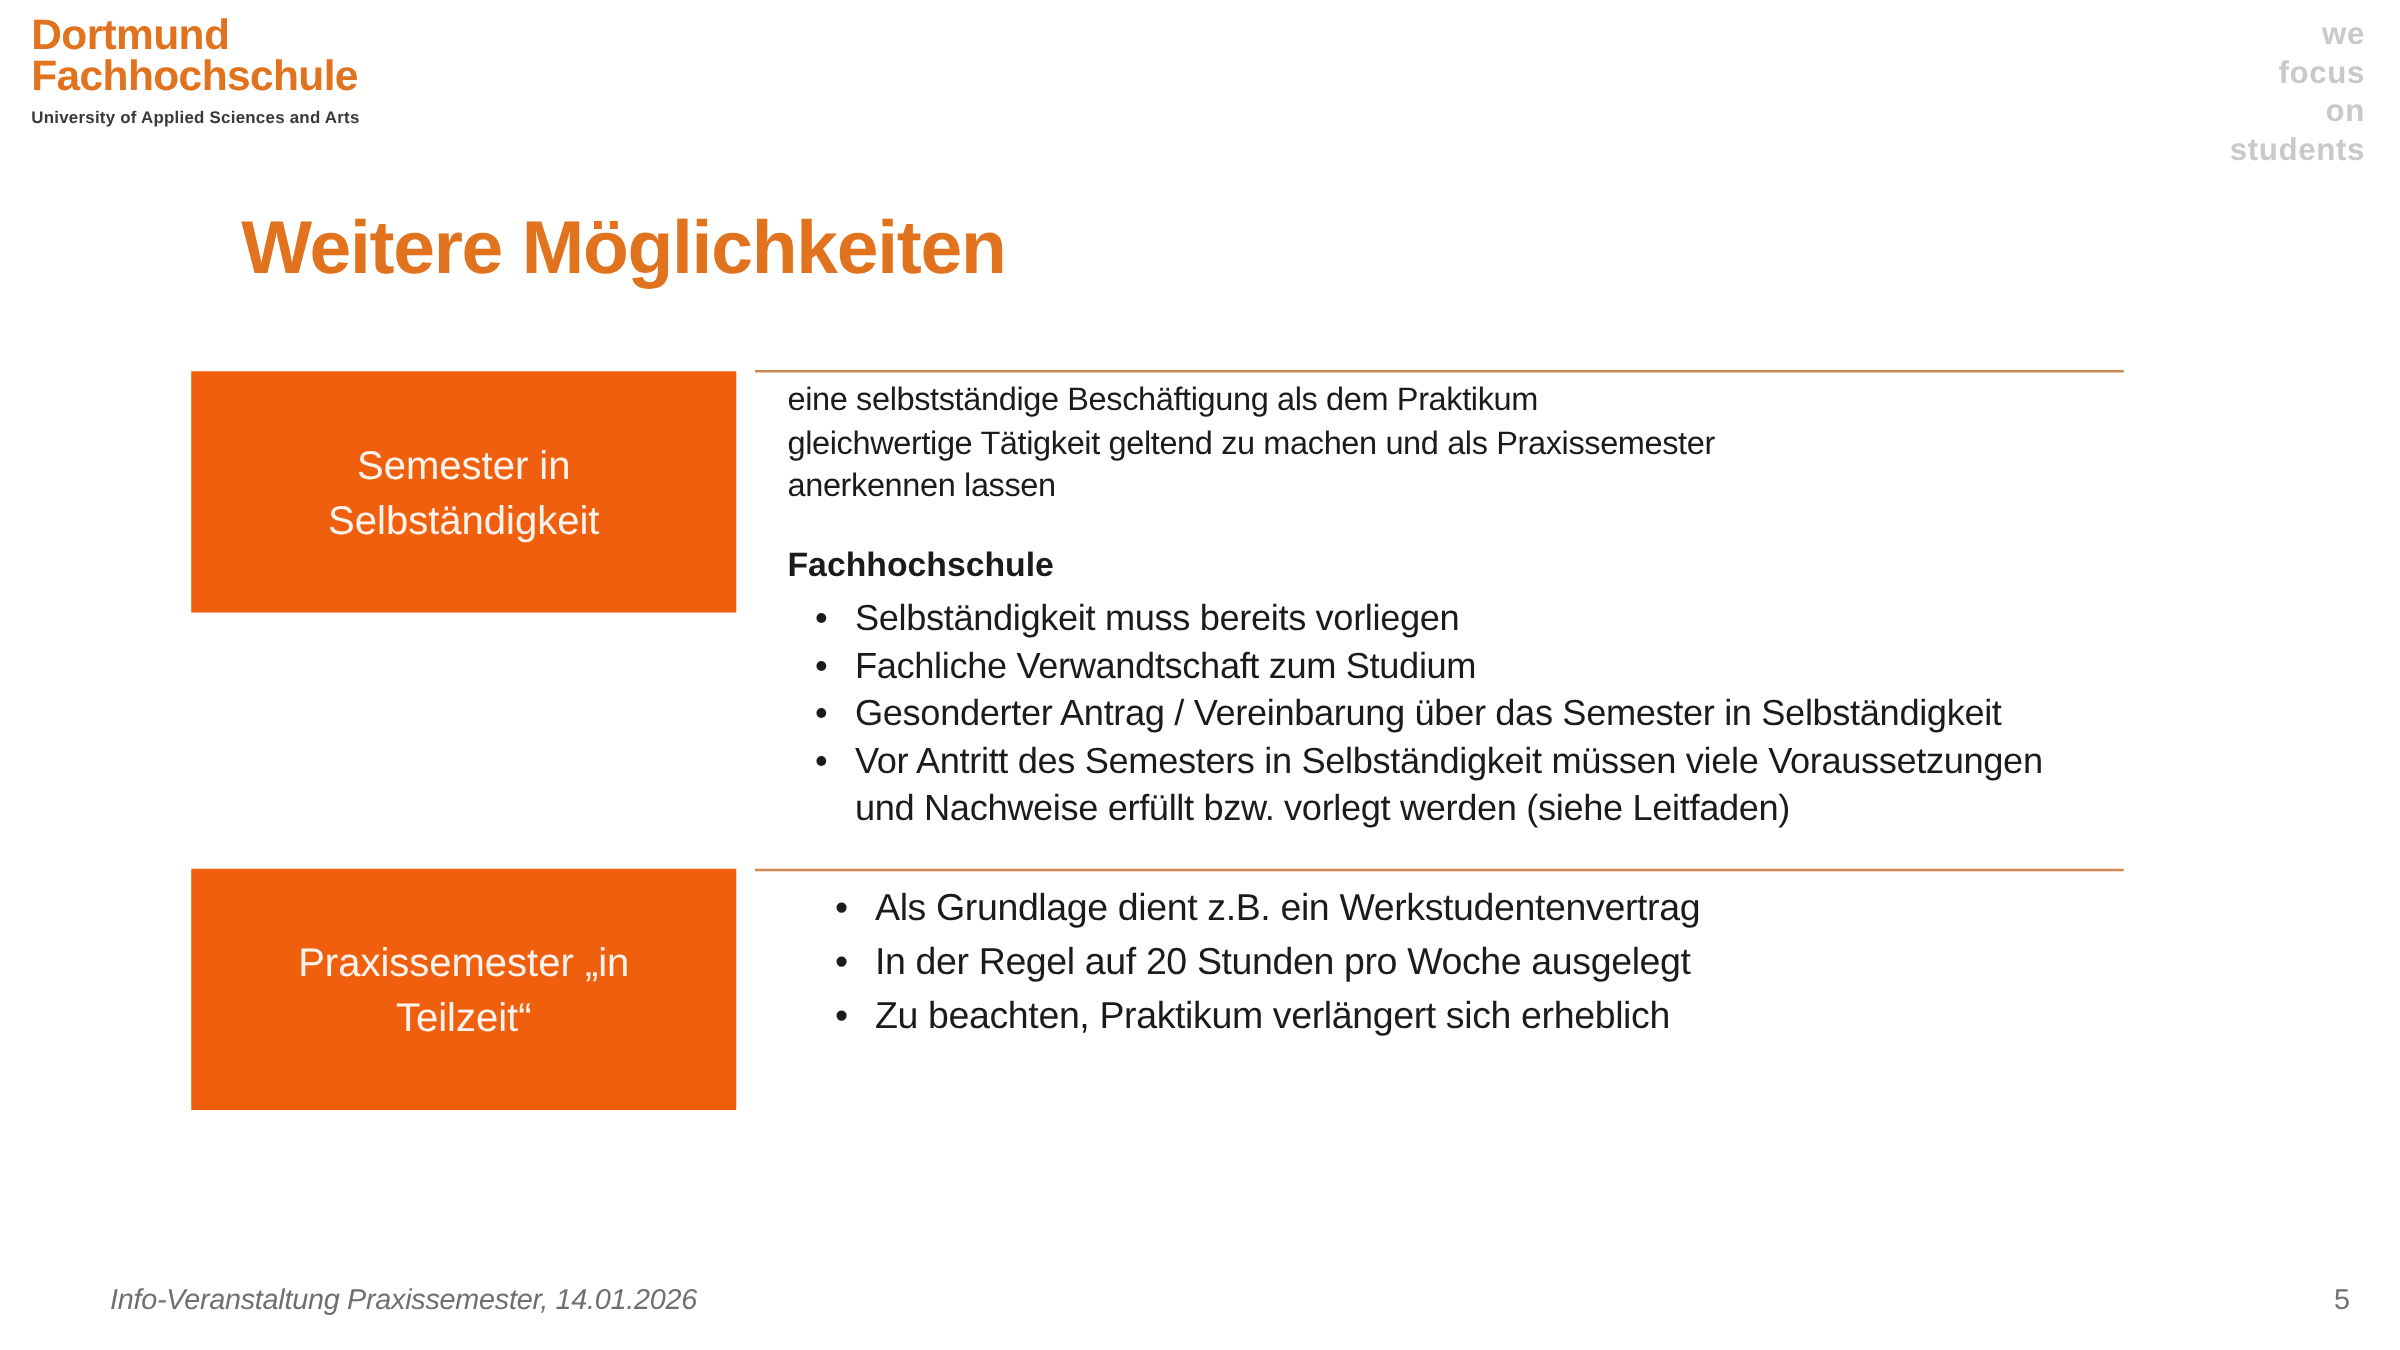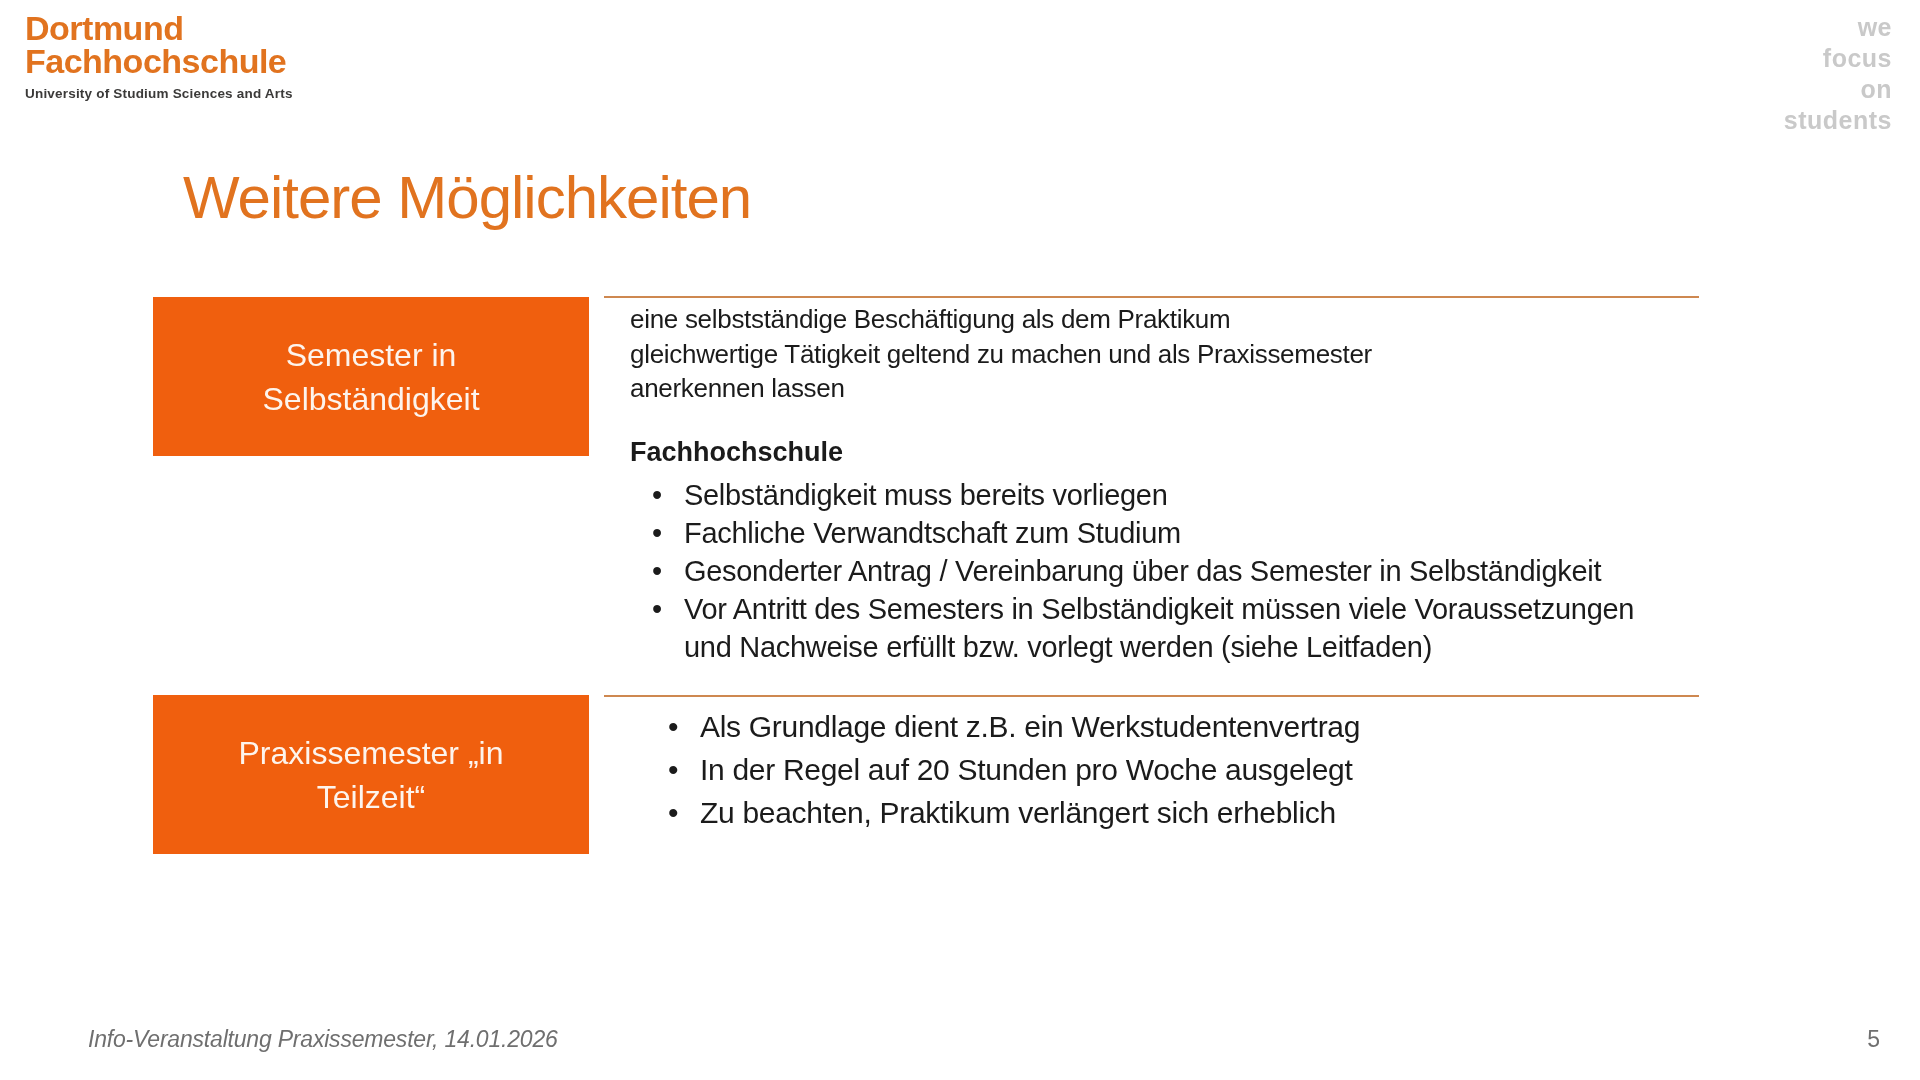--- a/index.html
+++ b/index.html
@@ -33,28 +33,28 @@
 
   .claim{
     position:absolute;right:28px;top:12px;
     text-align:right;font-weight:bold;
     font-size:25px;line-height:31px;
     color:var(--claim-gray);letter-spacing:0.5px;
   }
 
   
   .page-title{
-    position:absolute;left:183px;top:163px;
-    font-size:60px;font-weight:normal;letter-spacing:-1px;
+    position:absolute;left:193px;top:163px;
+    font-size:60px;font-weight:bold;letter-spacing:-1px;
     color:var(--brand-orange);
   }
 
   
   .label-box{
-    position:absolute;left:153px;width:436px;height:159px;
+    position:absolute;left:153px;width:436px;height:193px;
     background:var(--box-orange);
     display:flex;align-items:center;justify-content:center;
     text-align:center;padding:0 24px;
     color:#FDF4ED;font-size:32px;line-height:44px;
     white-space:pre-line;
   }
   .box-1{top:297px;}
   .box-2{top:695px;}
 
   
@@ -105,21 +105,21 @@
   }
 </style>
 </head>
 <body>
 
 <div class="slide">
 
   <div class="logo">
     <div class="logo-line">Dortmund</div>
     <div class="logo-line">Fachhochschule</div>
-    <div class="logo-tagline">University of Studium Sciences and Arts</div>
+    <div class="logo-tagline">University of Applied Sciences and Arts</div>
   </div>
 
   <div class="claim">
     <div>we</div>
     <div>focus</div>
     <div>on</div>
     <div>students</div>
   </div>
 
   <h1 class="page-title">Weitere Möglichkeiten</h1>

